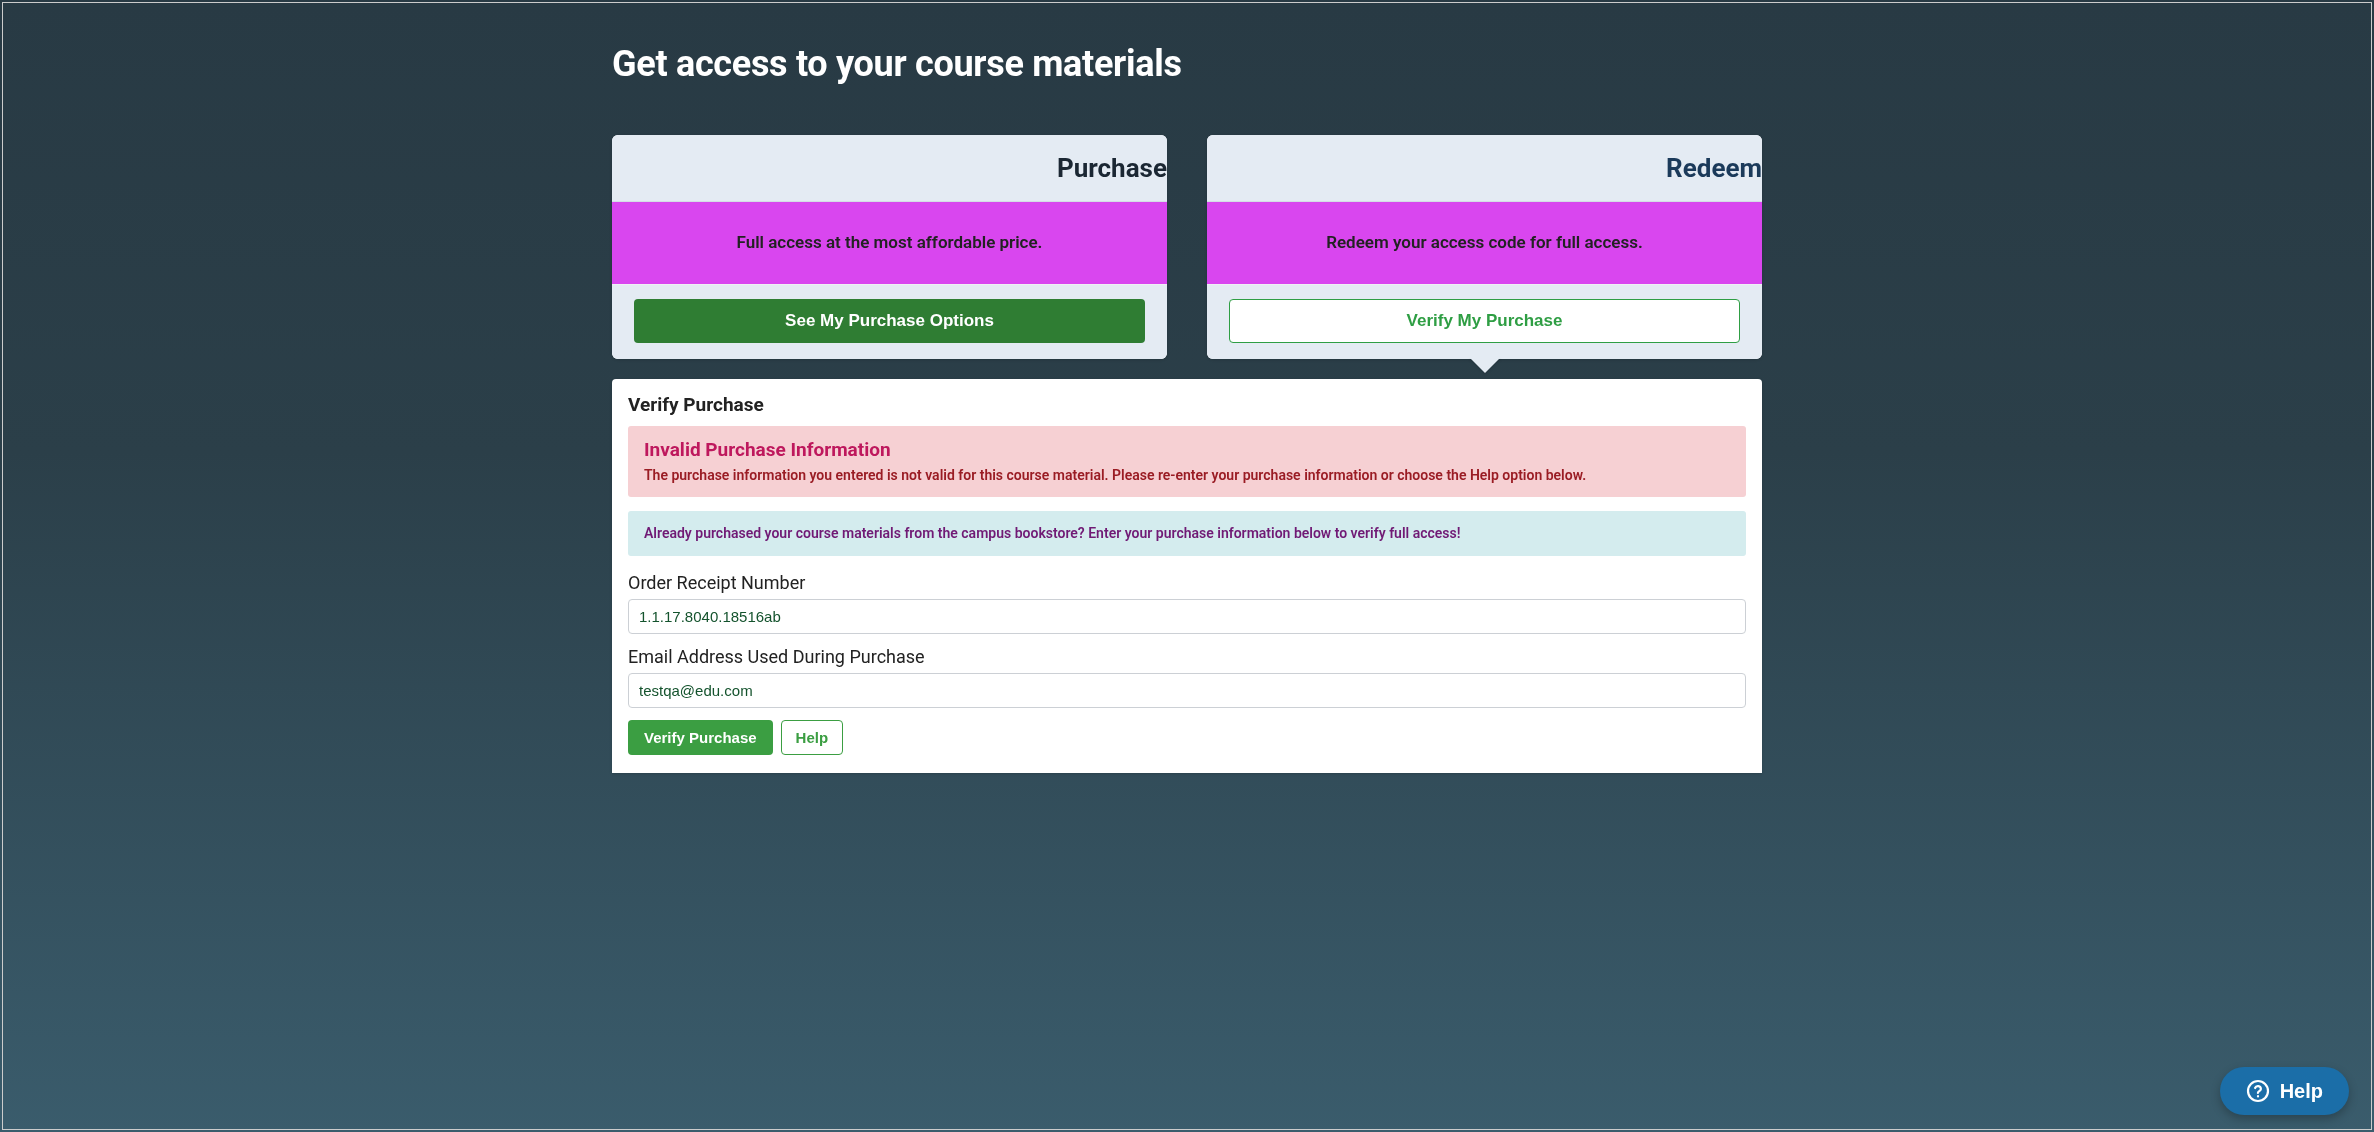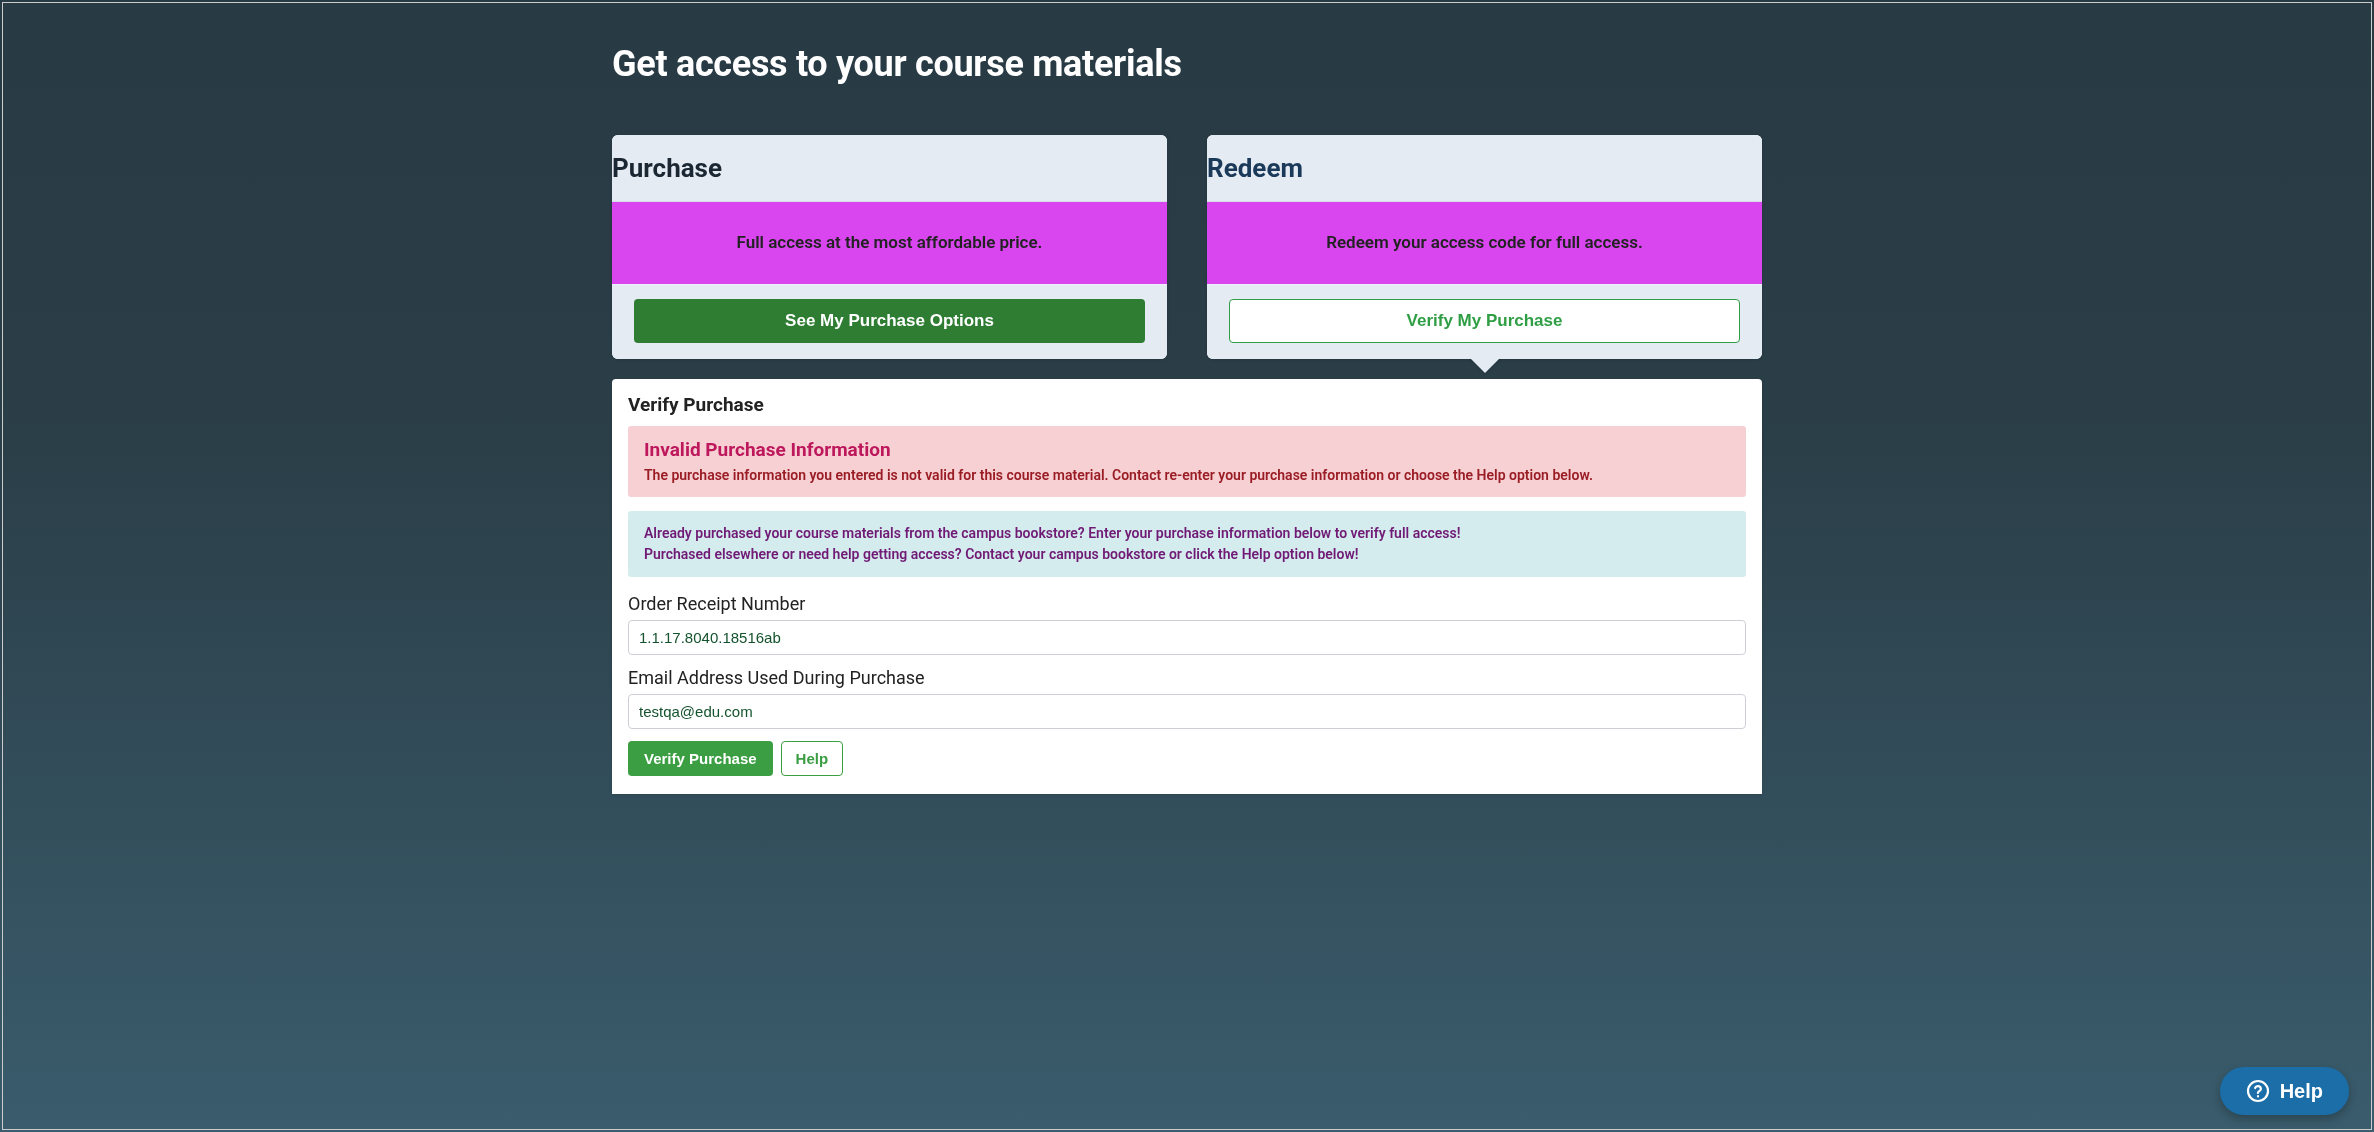--- a/index.html
+++ b/index.html
@@ -39,21 +39,21 @@
     background: #ffffff;
     border-radius: 6px;
     flex: 1;
     overflow: visible;
     box-shadow: 0 1px 3px rgba(0,0,0,0.15);
     position: relative;
   }
   .card-header {
     background: #e4ebf3;
     padding: 18px 0;
-    text-align: left;
+    text-align: right;
     border-bottom: 1px solid #d5dde6;
     border-radius: 6px 6px 0 0;
   }
   .card-header-purchase {
     color: #1b2733;
     font-size: 26px;
     font-weight: 700;
   }
   .card-header-redeem {
     color: #1b3a5a;
@@ -241,26 +241,25 @@
         </div>
       </div>
 
     </div>
 
     <div class="verify-panel">
       <div class="verify-title">Verify Purchase</div>
 
       <div class="alert-error">
         <div class="alert-error-title">Invalid Purchase Information</div>
-        <div class="alert-error-text">The purchase information you entered is not valid for this course material. Contact re-enter your purchase information or choose the Help option below.</div>
+        <div class="alert-error-text">The purchase information you entered is not valid for this course material. Please re-enter your purchase information or choose the Help option below.</div>
       </div>
 
       <div class="alert-info">
         <div>Already purchased your course materials from the campus bookstore? Enter your purchase information below to verify full access!</div>
-        <div>Purchased elsewhere or need help getting access? Contact your campus bookstore or click the Help option below!</div>
       </div>
 
       <div class="form-group">
         <label class="form-label">Order Receipt Number</label>
         <input type="text" class="form-input" value="1.1.17.8040.18516ab" style="">
       </div>
 
       <div class="form-group">
         <label class="form-label">Email Address Used During Purchase</label>
         <input type="text" class="form-input" value="testqa@edu.com" style="">

